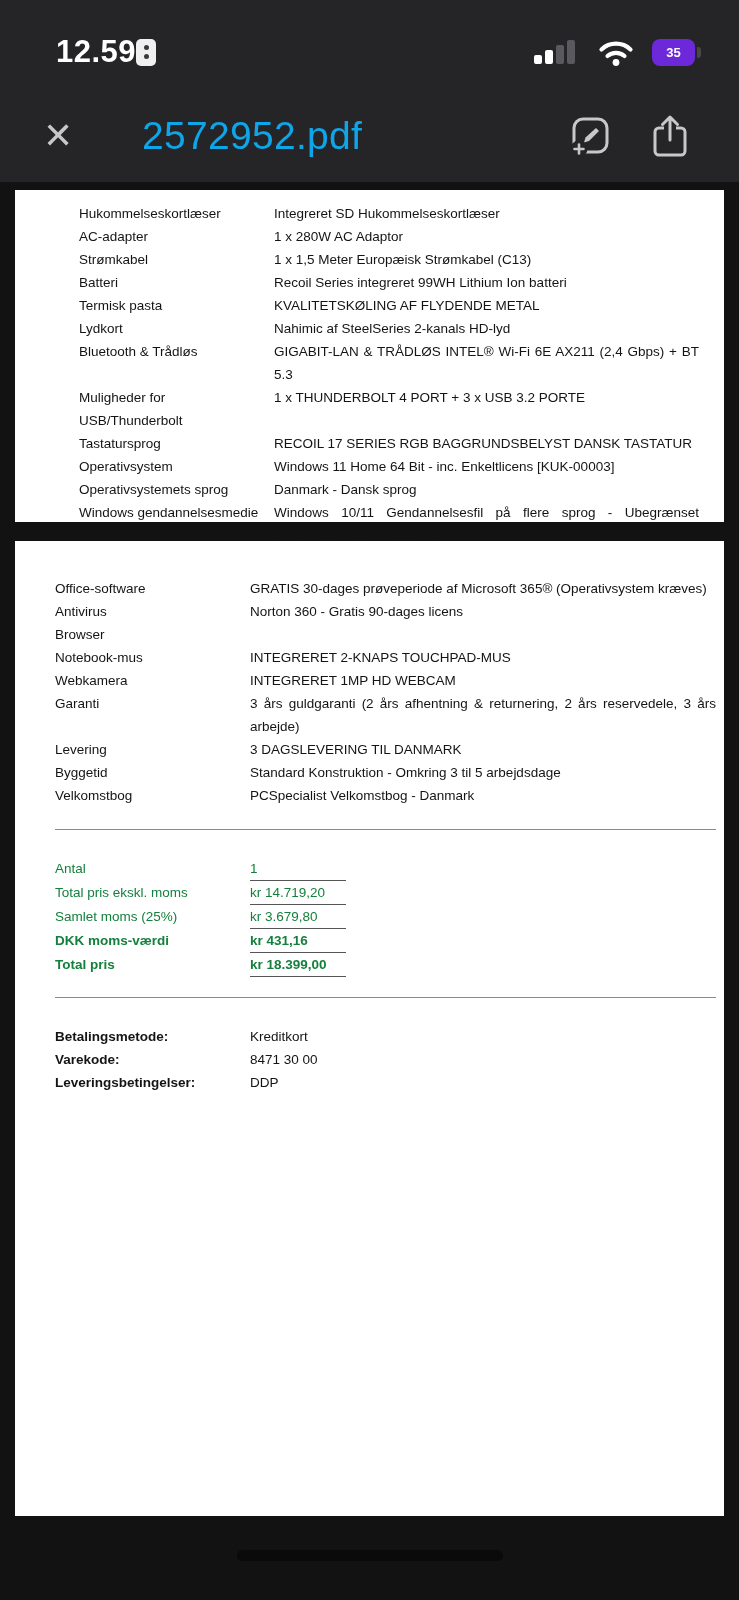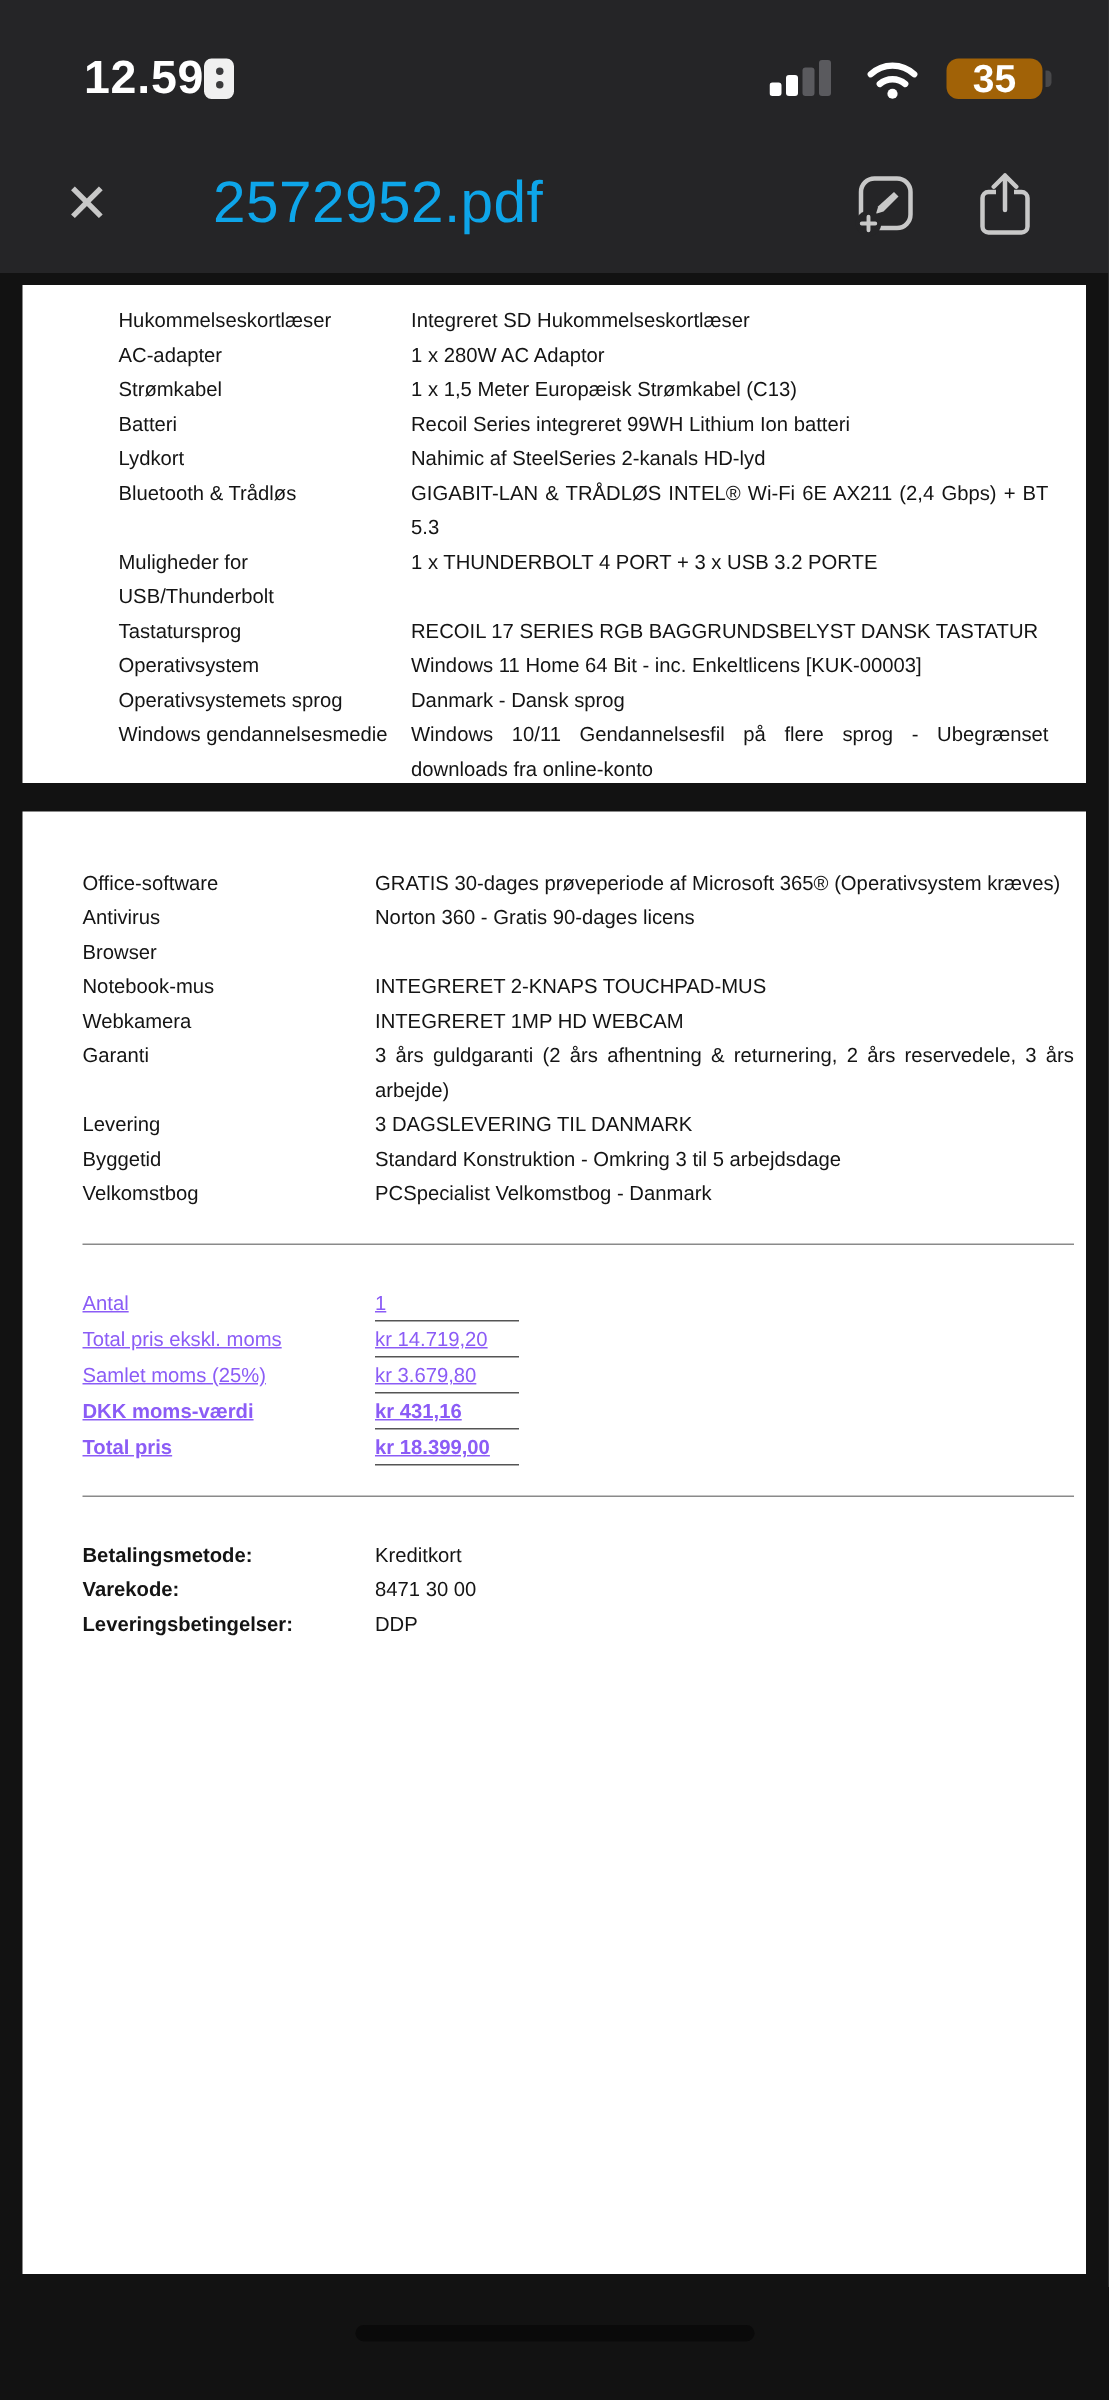--- a/index.html
+++ b/index.html
@@ -15,22 +15,22 @@
     display:flex; align-items:center; justify-content:space-between;
     padding:14px 44px 0 56px;
   }
   .sb-left { display:flex; align-items:center; gap:0; }
   .time { color:#ffffff; font-size:31px; font-weight:bold; letter-spacing:.5px; }
   .sim-icon { width:20px; height:27px; background:#f0f0f0; border-radius:5px; position:relative; }
   .sim-icon i { position:absolute; left:8px; width:5px; height:5px; border-radius:50%; background:#3a3a3c; }
   .sim-icon i.d1 { top:6px; } .sim-icon i.d2 { top:15px; }
   .sb-right { display:flex; align-items:center; gap:15px; }
   .battery {
-    position:relative; width:64px; height:27px; background:#a16207; border-radius:8px;
-    color:#ffffff; font-size:26px; font-weight:bold; display:flex; align-items:center; justify-content:center;
+    position:relative; width:43px; height:27px; background:#6d28d9; border-radius:8px;
+    color:#ffffff; font-size:13px; font-weight:bold; display:flex; align-items:center; justify-content:center;
   }
   .battery::after {
     content:""; position:absolute; right:-6px; top:8px; width:4px; height:11px;
     background:#48484a; border-radius:0 3px 3px 0;
   }
   .navbar {
     height:92px; background:#252527;
     display:flex; align-items:center; padding:0 50px 0 36px;
   }
   .icon-btn { background:none; border:none; cursor:pointer; display:flex; align-items:center; justify-content:center; padding:0; }
@@ -44,21 +44,21 @@
   }
   .page { background:#ffffff; width:709px; }
   .page-1 { height:332px; padding:12px 25px 0 64px; margin-bottom:19px; }
   .page-2 { height:975px; padding:36px 8px 0 40px; }
   .spec-row { display:flex; font-size:13.5px; line-height:23px; color:#141414; }
   .spec-row .label { width:195px; flex:none; padding-right:12px; }
   .spec-row .value { flex:1; text-align:justify; }
   .rule { border:none; border-top:1px solid #8a8a8a; }
   .rule-1 { margin:22px 0 27px 0; }
   .rule-2 { margin:20px 0 27px 0; }
-  .total-row { display:flex; font-size:13.5px; line-height:23px; color:#8b5cf6;text-decoration:underline; }
+  .total-row { display:flex; font-size:13.5px; line-height:23px; color:#15803d; }
   .total-row .label { width:195px; flex:none; padding-right:12px; }
   .total-row .tvalue { width:96px; border-bottom:1px solid #555; }
   .bold { font-weight:bold; }
   .footer-rows .label { font-weight:bold; }
   
   .home-indicator {
     position:absolute; left:50%; transform:translateX(-50%);
     bottom:39px; width:266px; height:11px; background:#0a0a0a; border-radius:6px; z-index:5;
   }
 </style>
@@ -132,20 +132,24 @@
           <div class="spec-row">
             <div class="label">Strømkabel</div>
             <div class="value">1 x 1,5 Meter Europæisk Strømkabel (C13)</div>
           </div>
 
           <div class="spec-row">
             <div class="label">Batteri</div>
             <div class="value">Recoil Series integreret 99WH Lithium Ion batteri</div>
           </div>
 
+          <div class="spec-row">
+            <div class="label">Termisk pasta</div>
+            <div class="value">KVALITETSKØLING AF FLYDENDE METAL</div>
+          </div>
 
           <div class="spec-row">
             <div class="label">Lydkort</div>
             <div class="value">Nahimic af SteelSeries 2-kanals HD-lyd</div>
           </div>
 
           <div class="spec-row">
             <div class="label">Bluetooth &amp; Trådløs</div>
             <div class="value">GIGABIT-LAN &amp; TRÅDLØS INTEL® Wi-Fi 6E AX211 (2,4 Gbps) + BT 5.3</div>
           </div>

